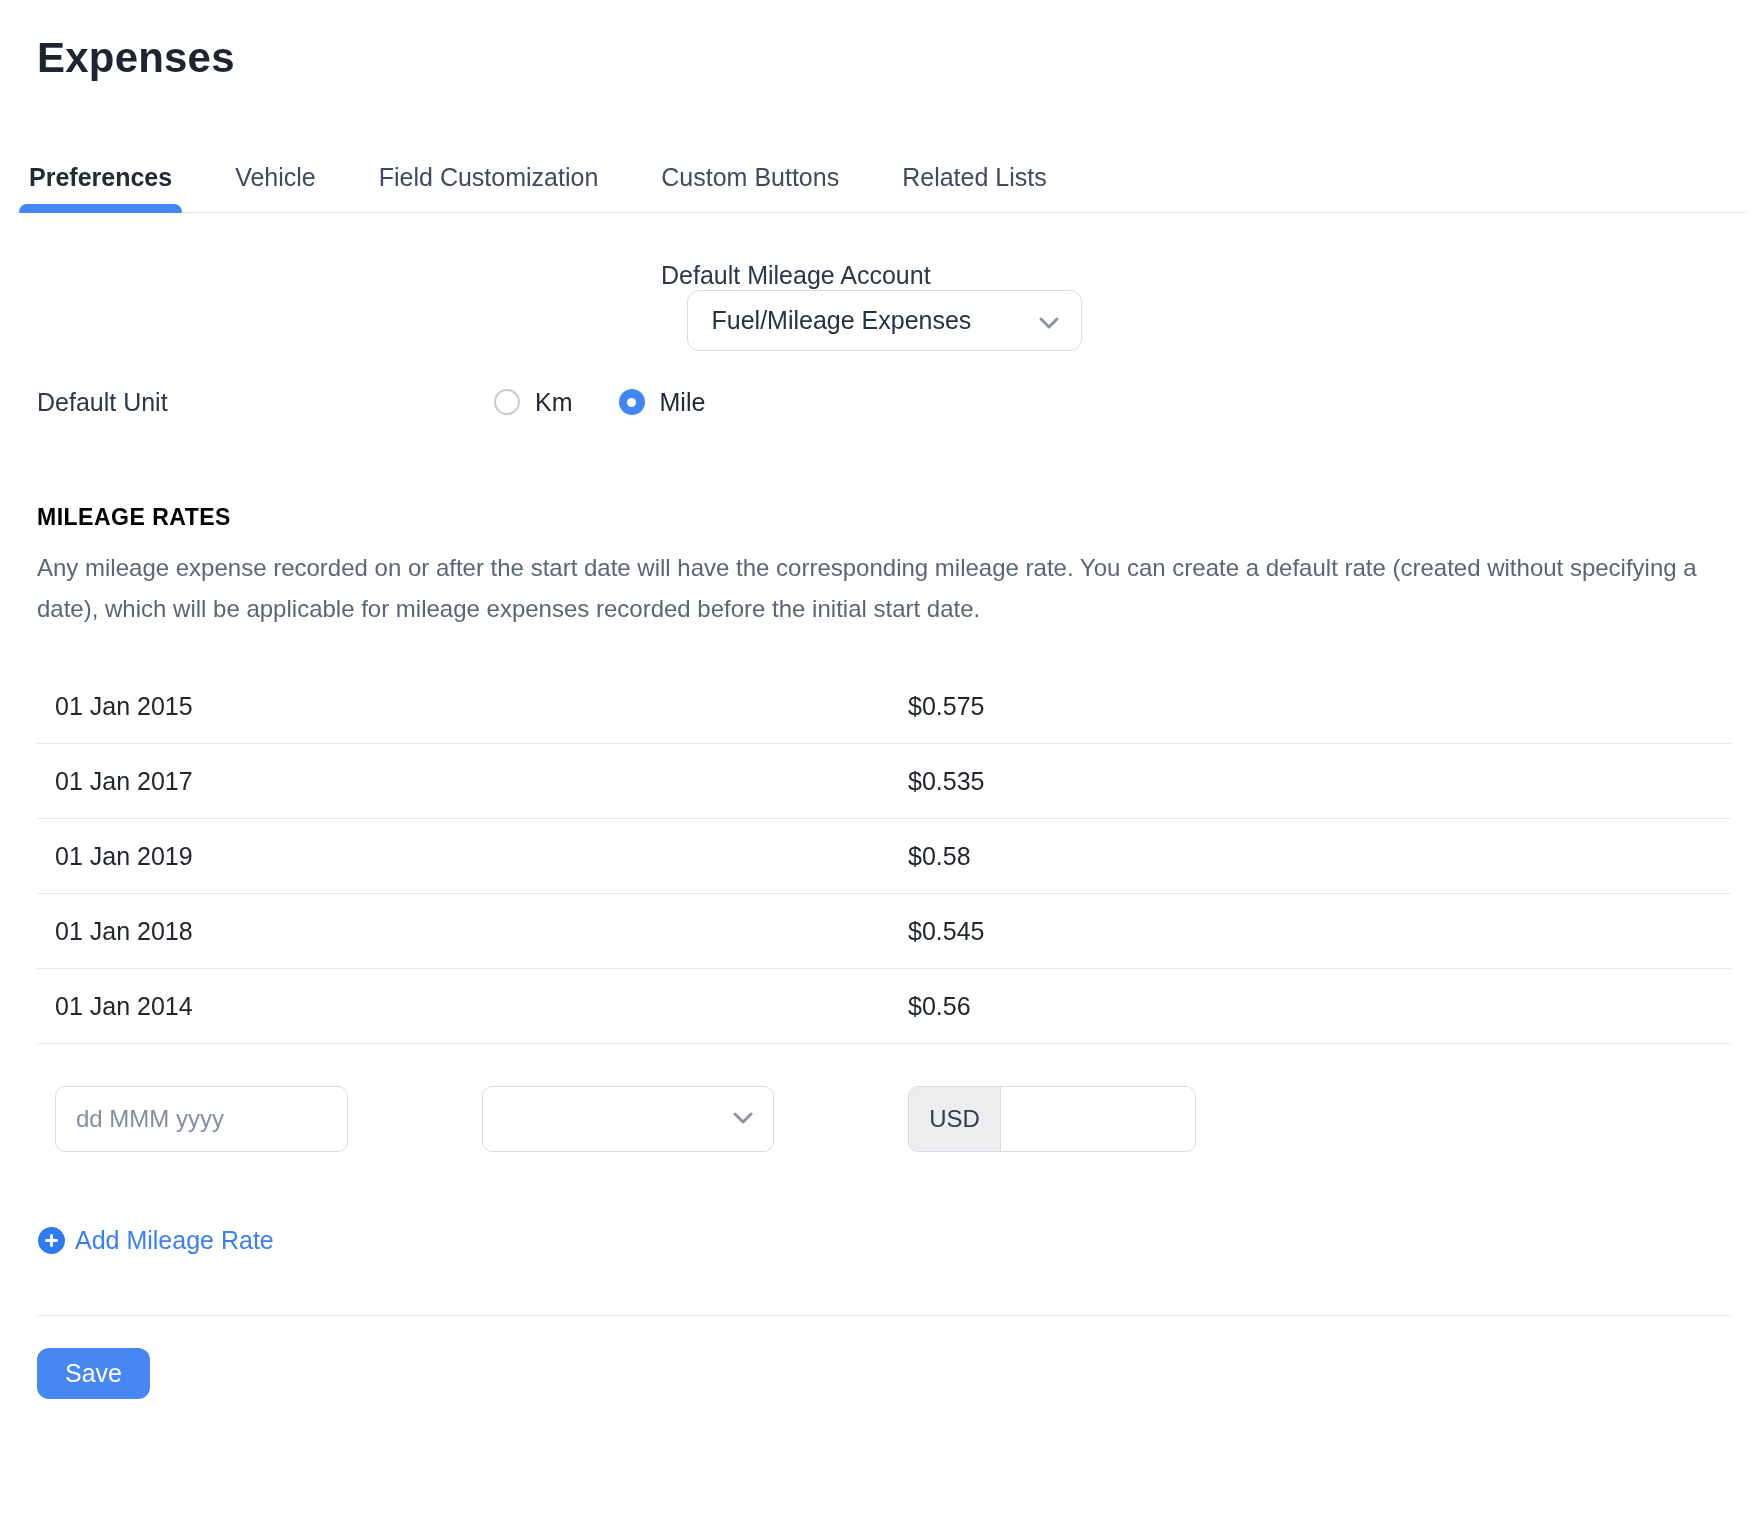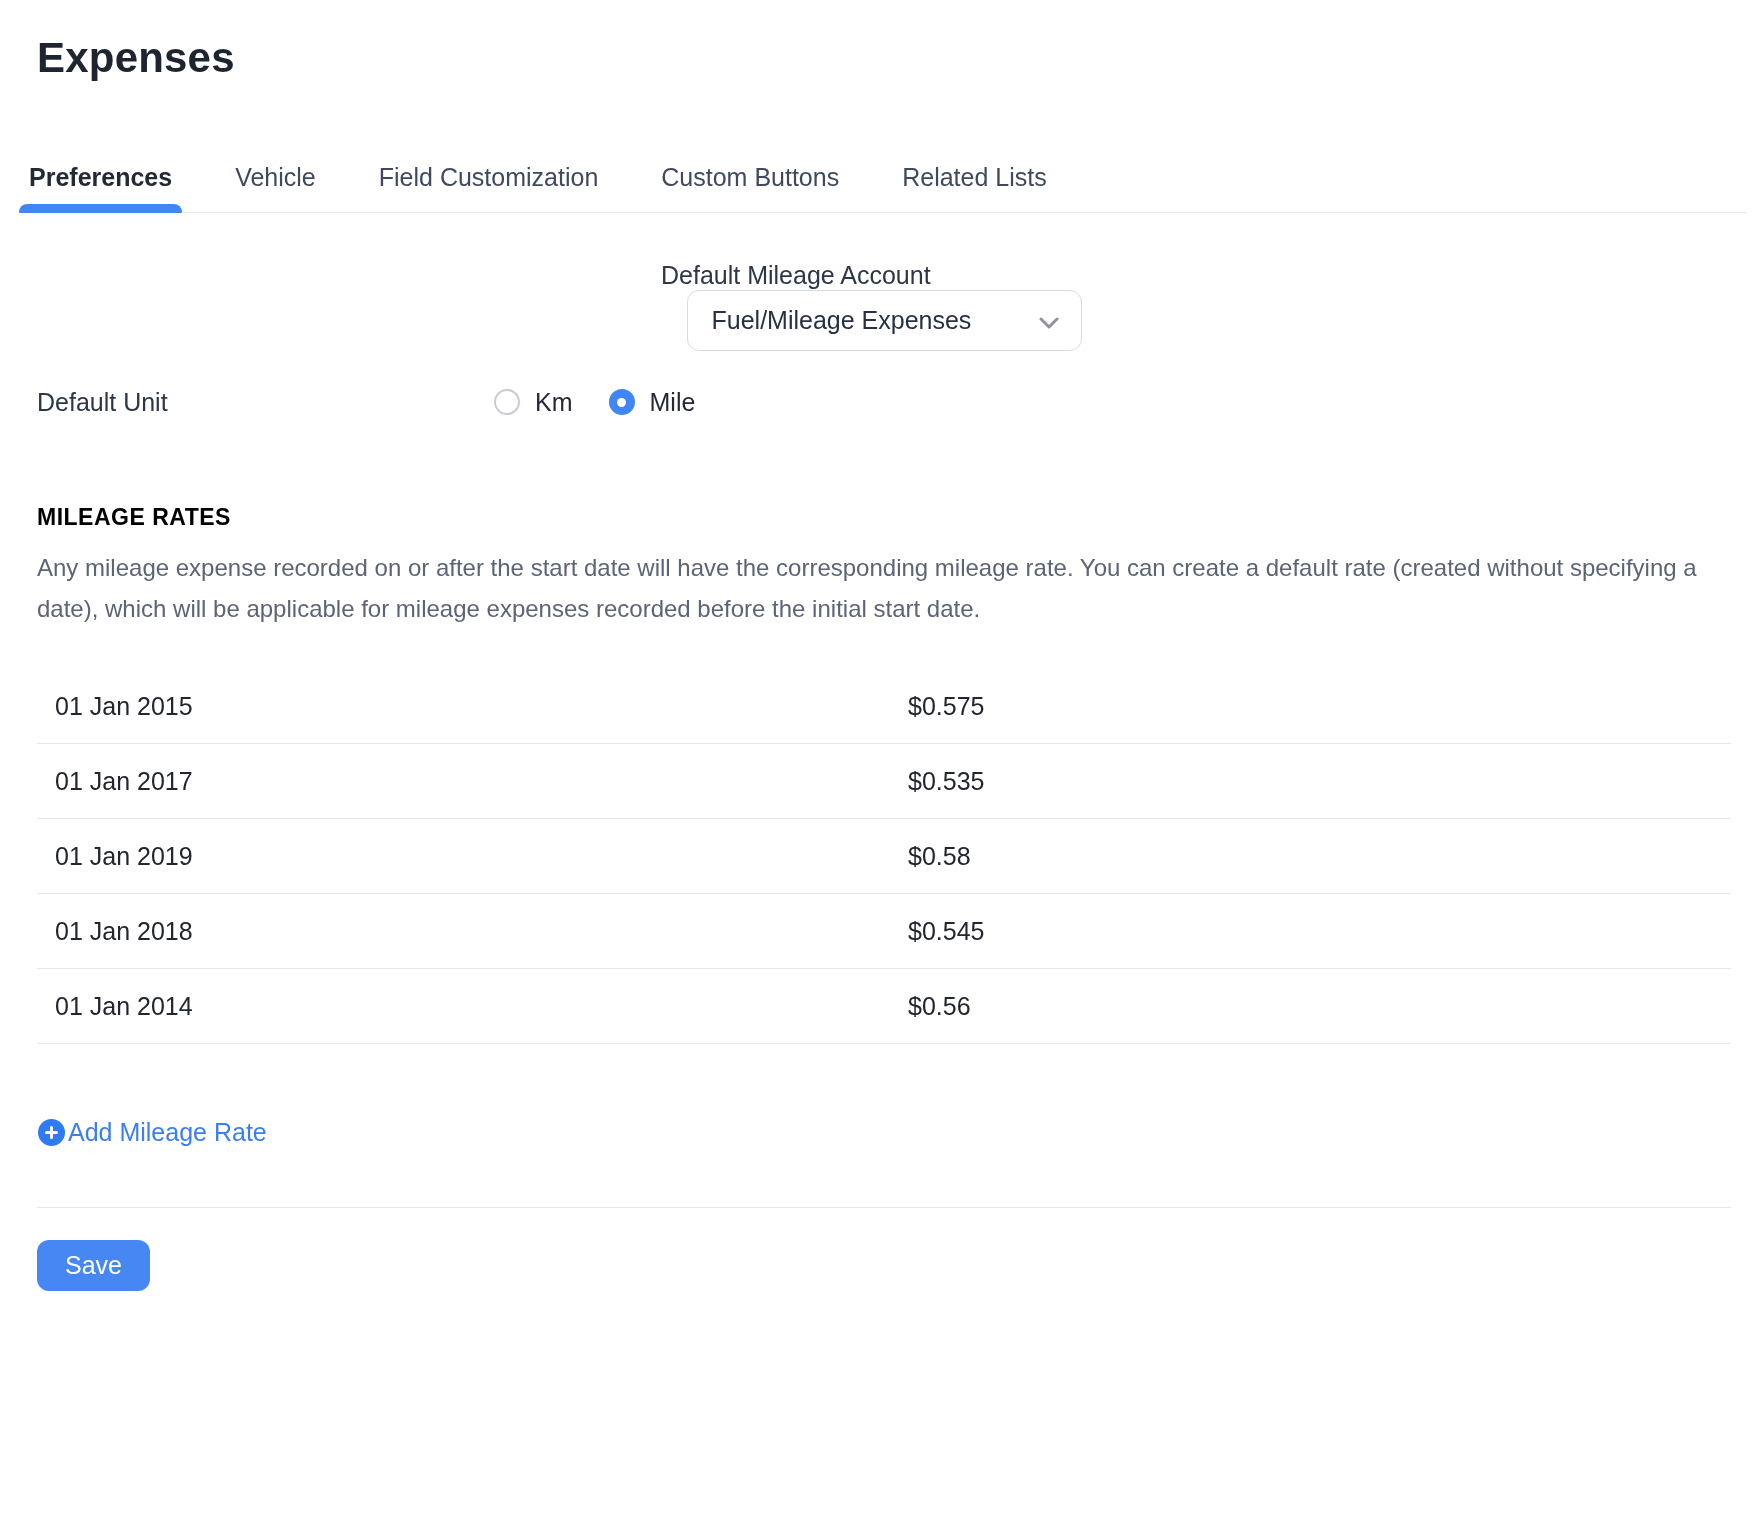--- a/index.html
+++ b/index.html
@@ -77,21 +77,21 @@
     align-items: center;
     justify-content: space-between;
     padding: 0 22px 0 24px;
     font-size: 25px;
     color: #273144;
     cursor: pointer;
   }
   .chevron { flex: 0 0 auto; margin-left: 14px; }
 
   .row-unit { margin-top: 36px; height: 30px; }
-  .unit-group { display: flex; align-items: center; padding-left: 11px; }
+  .unit-group { display: flex; align-items: center; padding-left: 11px; gap: 10px; }
   .radio-opt { display: flex; align-items: center; margin-right: 36px; cursor: pointer; }
   .radio { width: 26px; height: 26px; border-radius: 50%; flex: 0 0 auto; }
   .radio.off { border: 2px solid #c8ccd6; background: #fff; }
   .radio.on  { background: #4285f4; position: relative; }
   .radio.on::after {
     content: "";
     position: absolute;
     width: 9px; height: 9px;
     background: #fff;
     border-radius: 50%;
@@ -220,21 +220,21 @@
     flex: 0 0 auto;
   }
   .plus-icon::before, .plus-icon::after {
     content: "";
     position: absolute;
     background: #fff;
     border-radius: 2px;
   }
   .plus-icon::before { width: 13px; height: 3px; top: 12px; left: 7px; }
   .plus-icon::after  { width: 3px; height: 13px; top: 7px; left: 12px; }
-  .add-label { margin-left: 3px; font-size: 25px; color: #3b7ef2; }
+  .add-label { margin-left: 10px; font-size: 25px; color: #3b7ef2; }
 
   
   .footer-divider {
     margin-top: 57px;
     border-top: 1px solid #e7e8ea;
   }
   .save-button {
     margin-top: 32px;
     display: inline-flex;
     align-items: center;
@@ -316,20 +316,35 @@
       <div></div>
       <div>$0.545</div>
     </div>
     <div class="tgrid trow">
       <div>01 Jan 2014</div>
       <div></div>
       <div>$0.56</div>
     </div>
   </div>
 
+  <div class="new-row">
+    <input class="text-input date-input" type="text" placeholder="dd MMM yyyy" style="">
+    <div class="veh-select">
+      <span></span>
+      <span class="chevron">
+        <svg width="20" height="12" viewBox="0 0 20 12">
+            <path d="M2 2l8 8 8-8" fill="none" stroke="#8f93a3" stroke-width="3" stroke-linecap="round" stroke-linejoin="round"></path>
+          </svg>
+      </span>
+    </div>
+    <div class="rate-group">
+      <div class="currency-box">USD</div>
+      <input class="rate-input" type="text" value="" style="">
+    </div>
+  </div>
 
   <a class="add-link">
     <span class="plus-icon"></span>
     <span class="add-label">Add Mileage Rate</span>
   </a>
 
   <div class="footer-divider"></div>
 
   <button class="save-button">Save</button>
 

